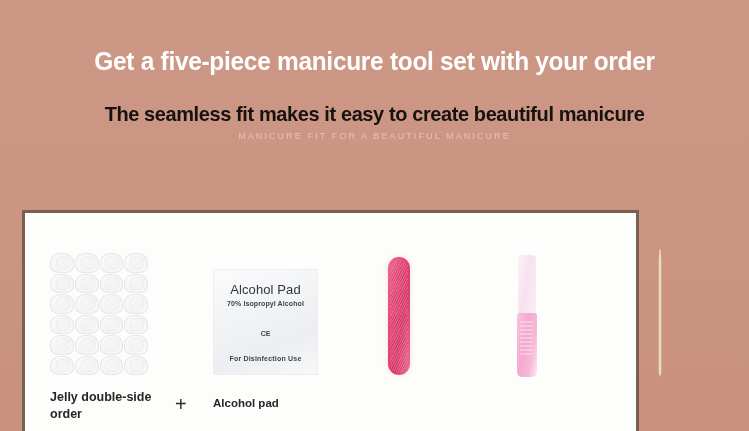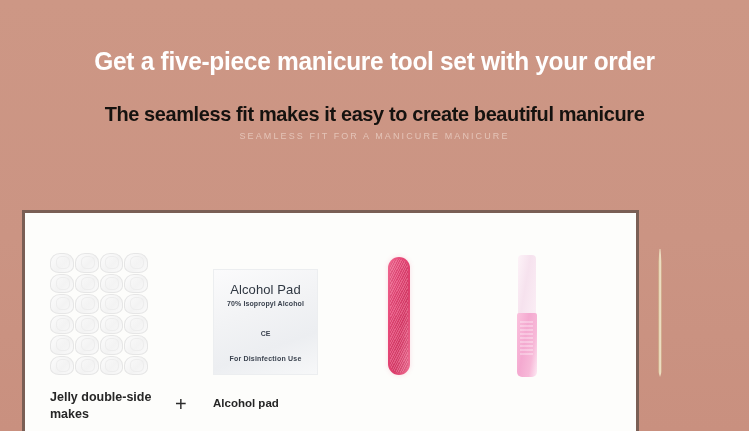--- a/index.html
+++ b/index.html
@@ -156,21 +156,21 @@
     font-size:20px;font-weight:bold;color:#262626;letter-spacing:-0.2px;white-space:nowrap;
   }
 </style>
 </head>
 <body>
 
 <div class="banner">
 
   <div class="headline">Get a five-piece manicure tool set with your order</div>
   <div class="subhead">The seamless fit makes it easy to create beautiful manicure</div>
-  <div class="microcaption">SEAMLESS FIT FOR A MANICURE MANICURE</div>
+  <div class="microcaption">MANICURE FIT FOR A BEAUTIFUL MANICURE</div>
 
   <div class="panel">
 
     <div class="products">
 
       <div class="jelly">
         <div class="jelly-grid">
           <div class="jelly-tab"></div>
           <div class="jelly-tab"></div>
           <div class="jelly-tab"></div>
@@ -212,19 +212,19 @@
         <div class="glue-body"></div>
       </div>
 
       <div class="stick">
         <div class="stick-body"></div>
       </div>
 
     </div>
 
     <div class="label-row">
-      <div class="lbl-jelly">Jelly double-side makes</div>
+      <div class="lbl-jelly">Jelly double-side order</div>
       <div class="lbl-plus1">+</div>
       <div class="lbl-alcohol">Alcohol pad</div>
     </div>
 
   </div>
 </div>
 
 </body></html>

